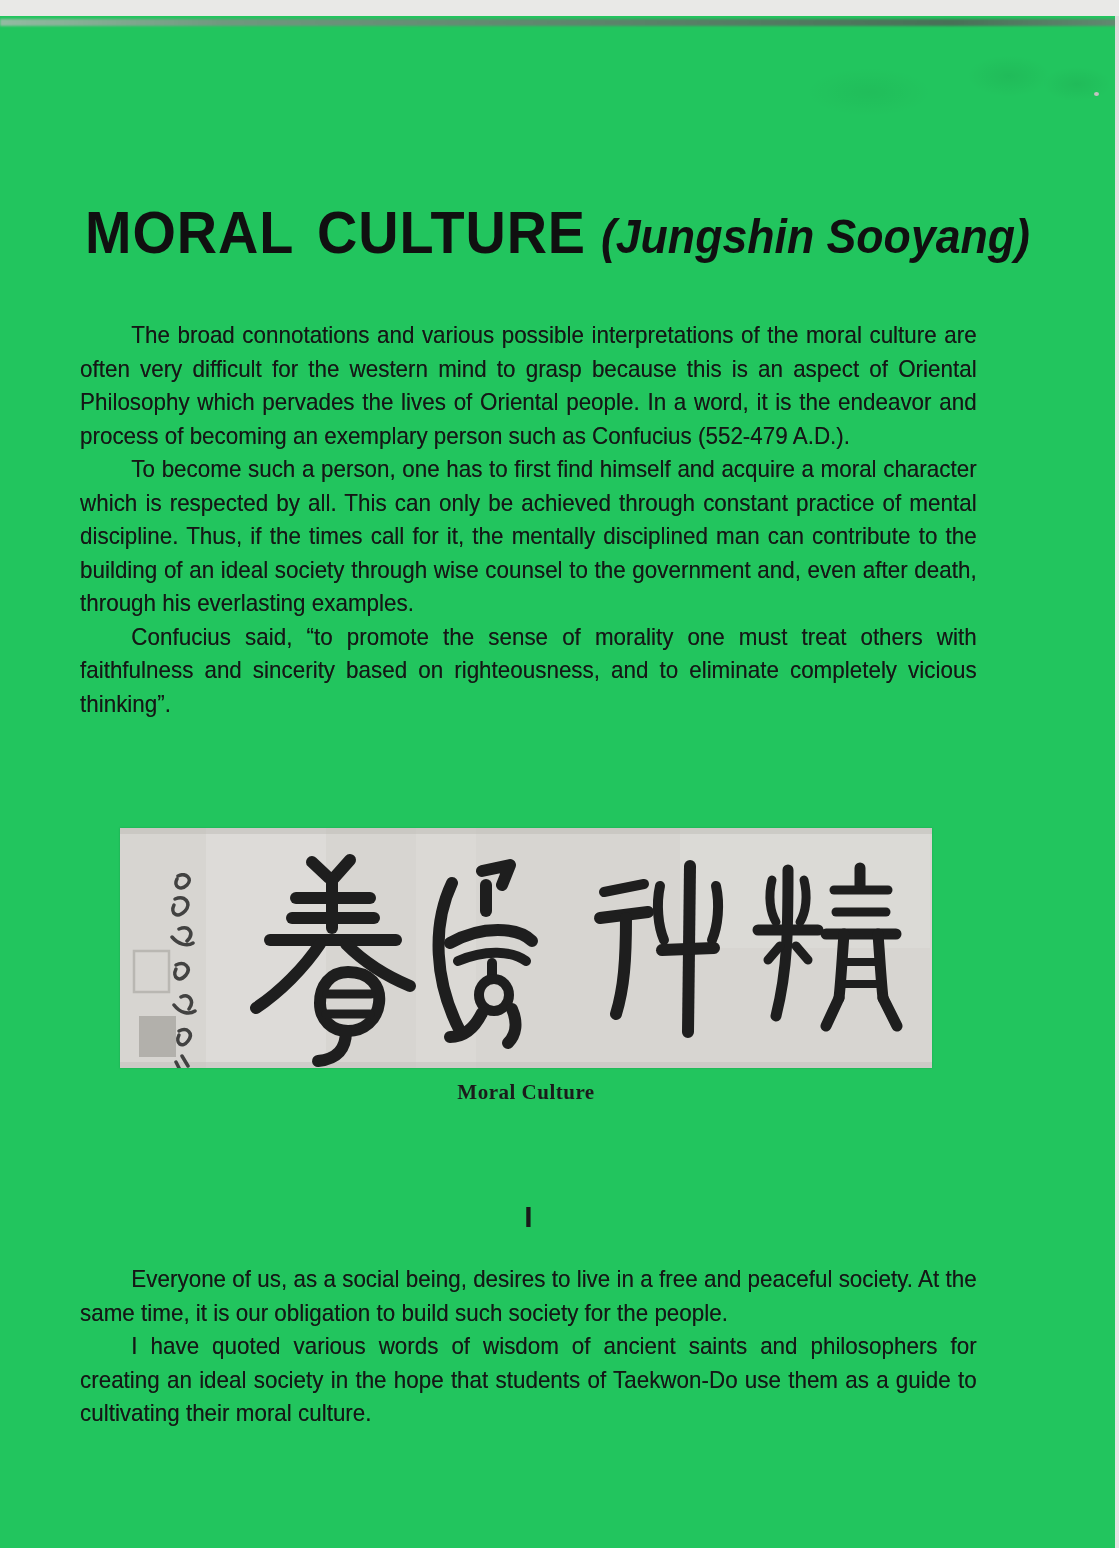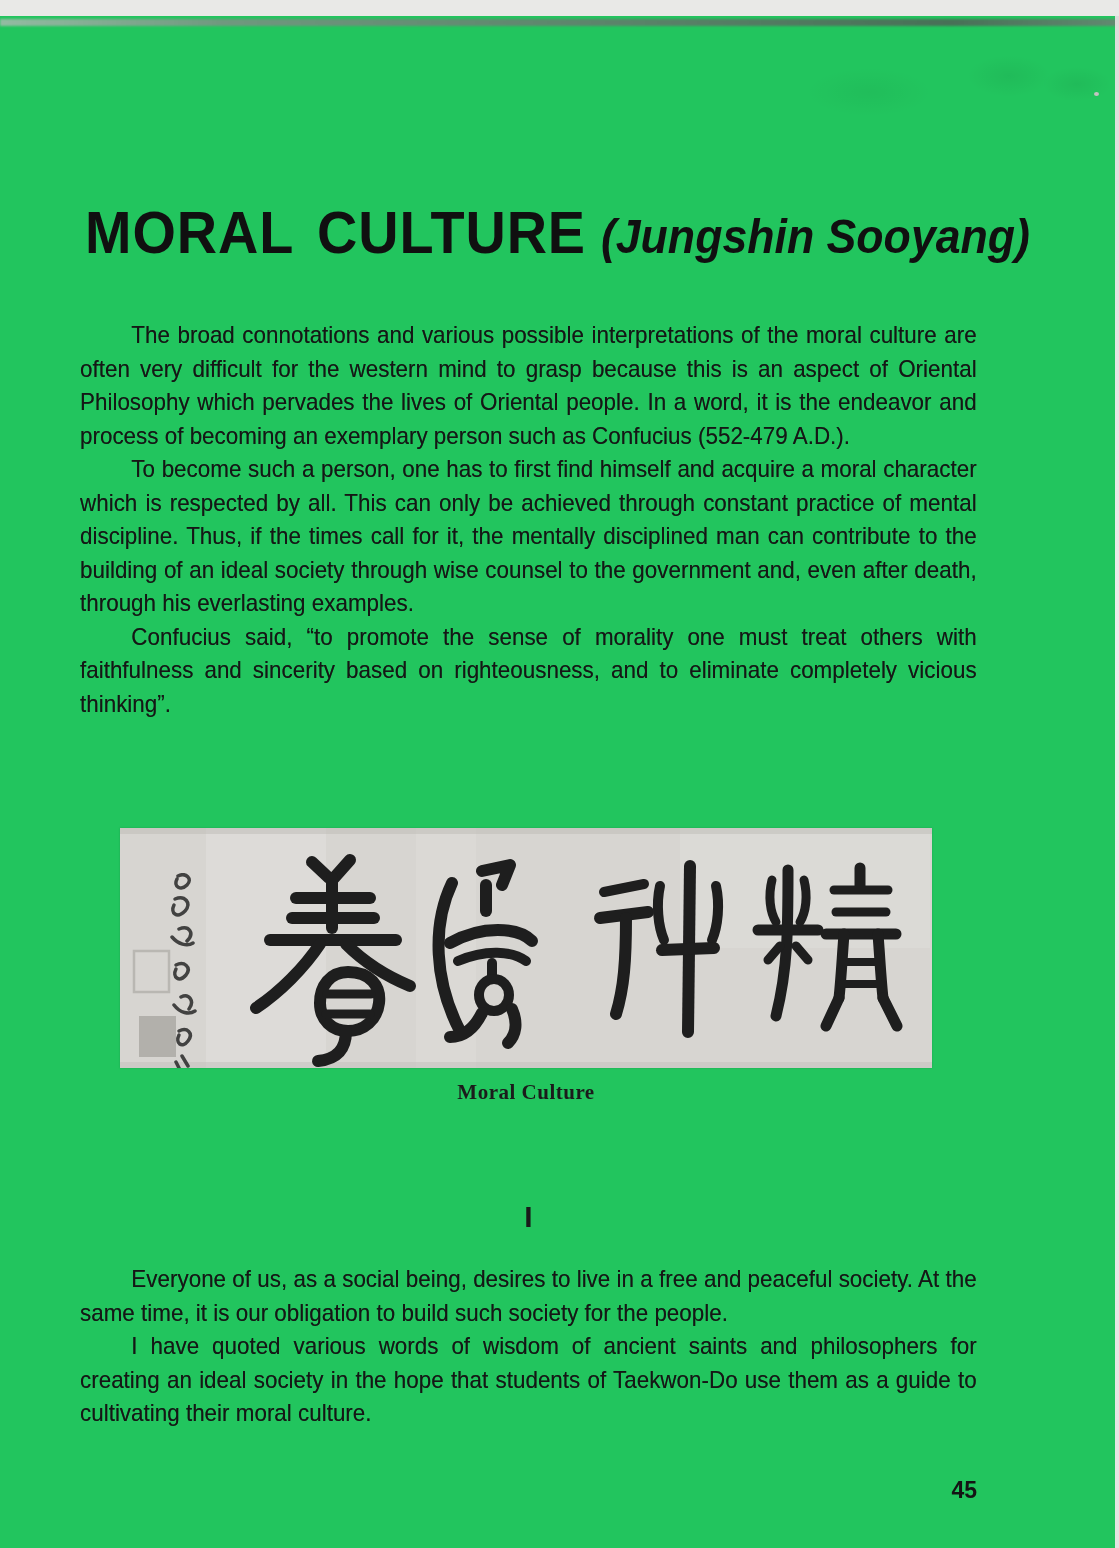--- a/index.html
+++ b/index.html
@@ -182,15 +182,14 @@
 
   <div class="caption">Moral Culture</div>
 
   <div class="section-marker">I</div>
 
   <div class="bodyblock block-bottom">
     <p>Everyone of us, as a social being, desires to live in a free and peaceful society. At the same time, it is our obligation to build such society for the people.</p>
     <p>I have quoted various words of wisdom of ancient saints and philosophers for creating an ideal society in the hope that students of Taekwon-Do use them as a guide to cultivating their moral culture.</p>
   </div>
 
-  <div class="page-number">45</div>
 
 </div>
 
 </body></html>

